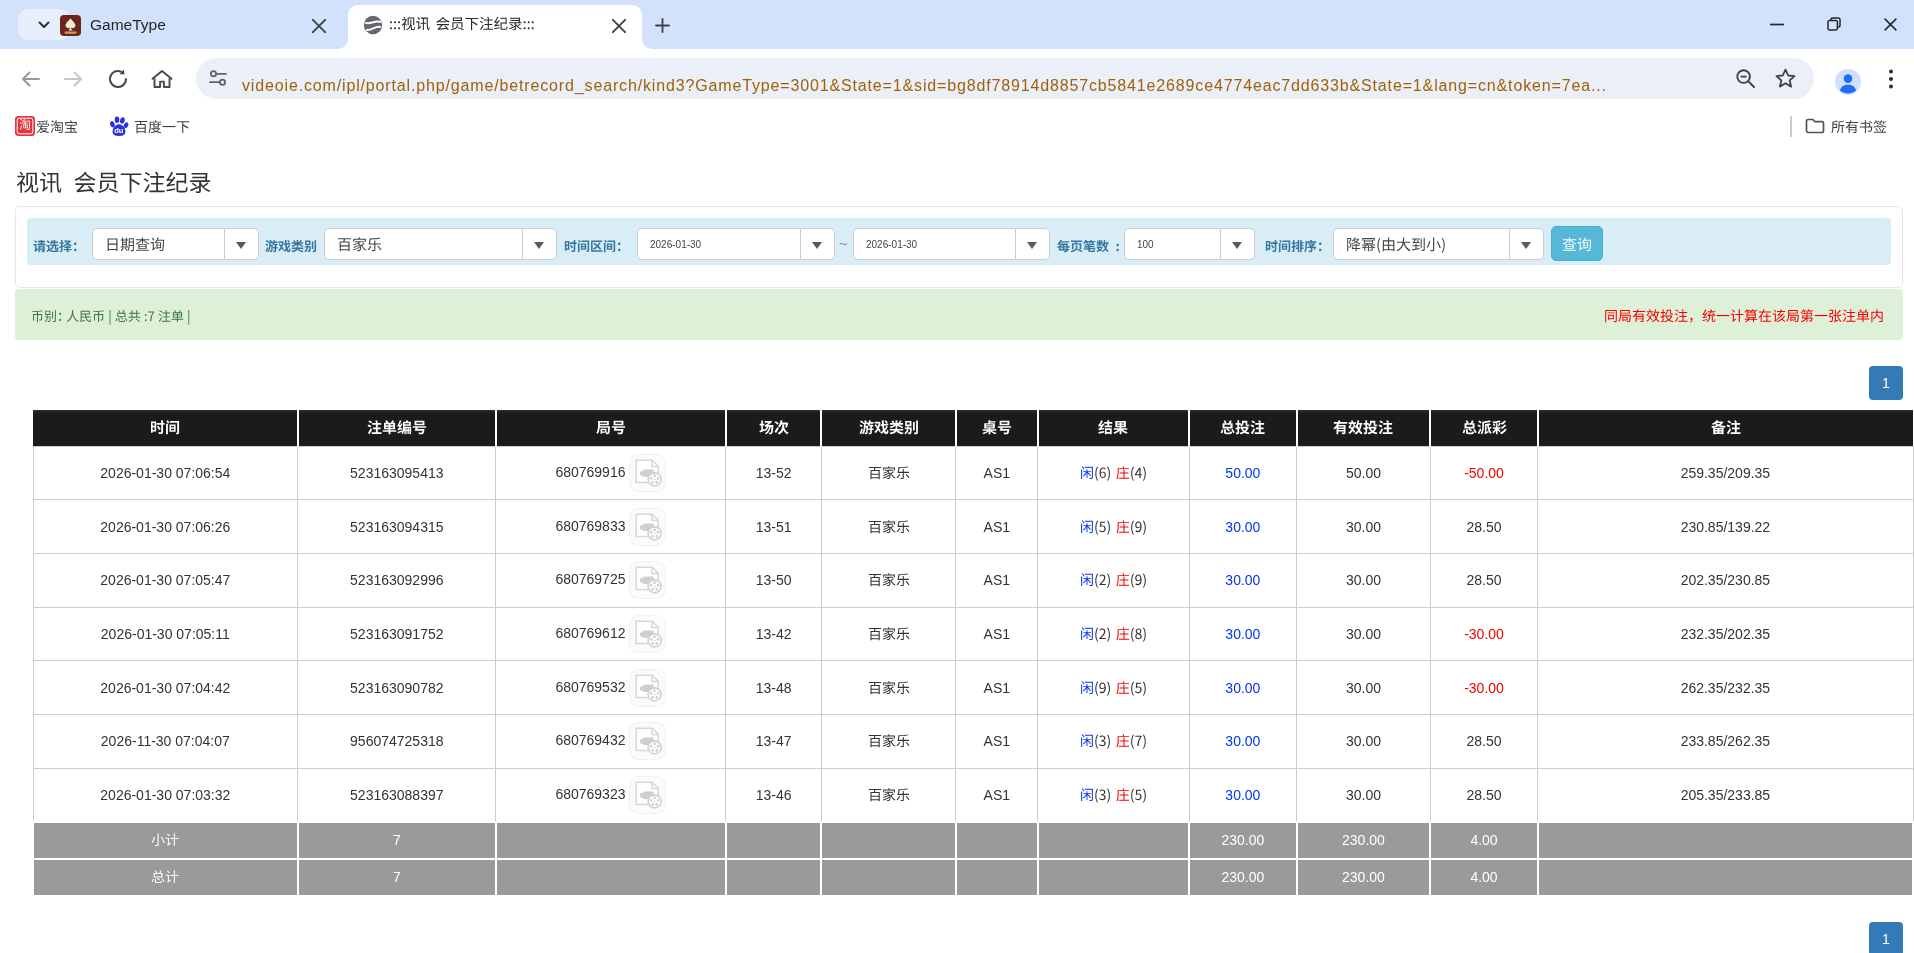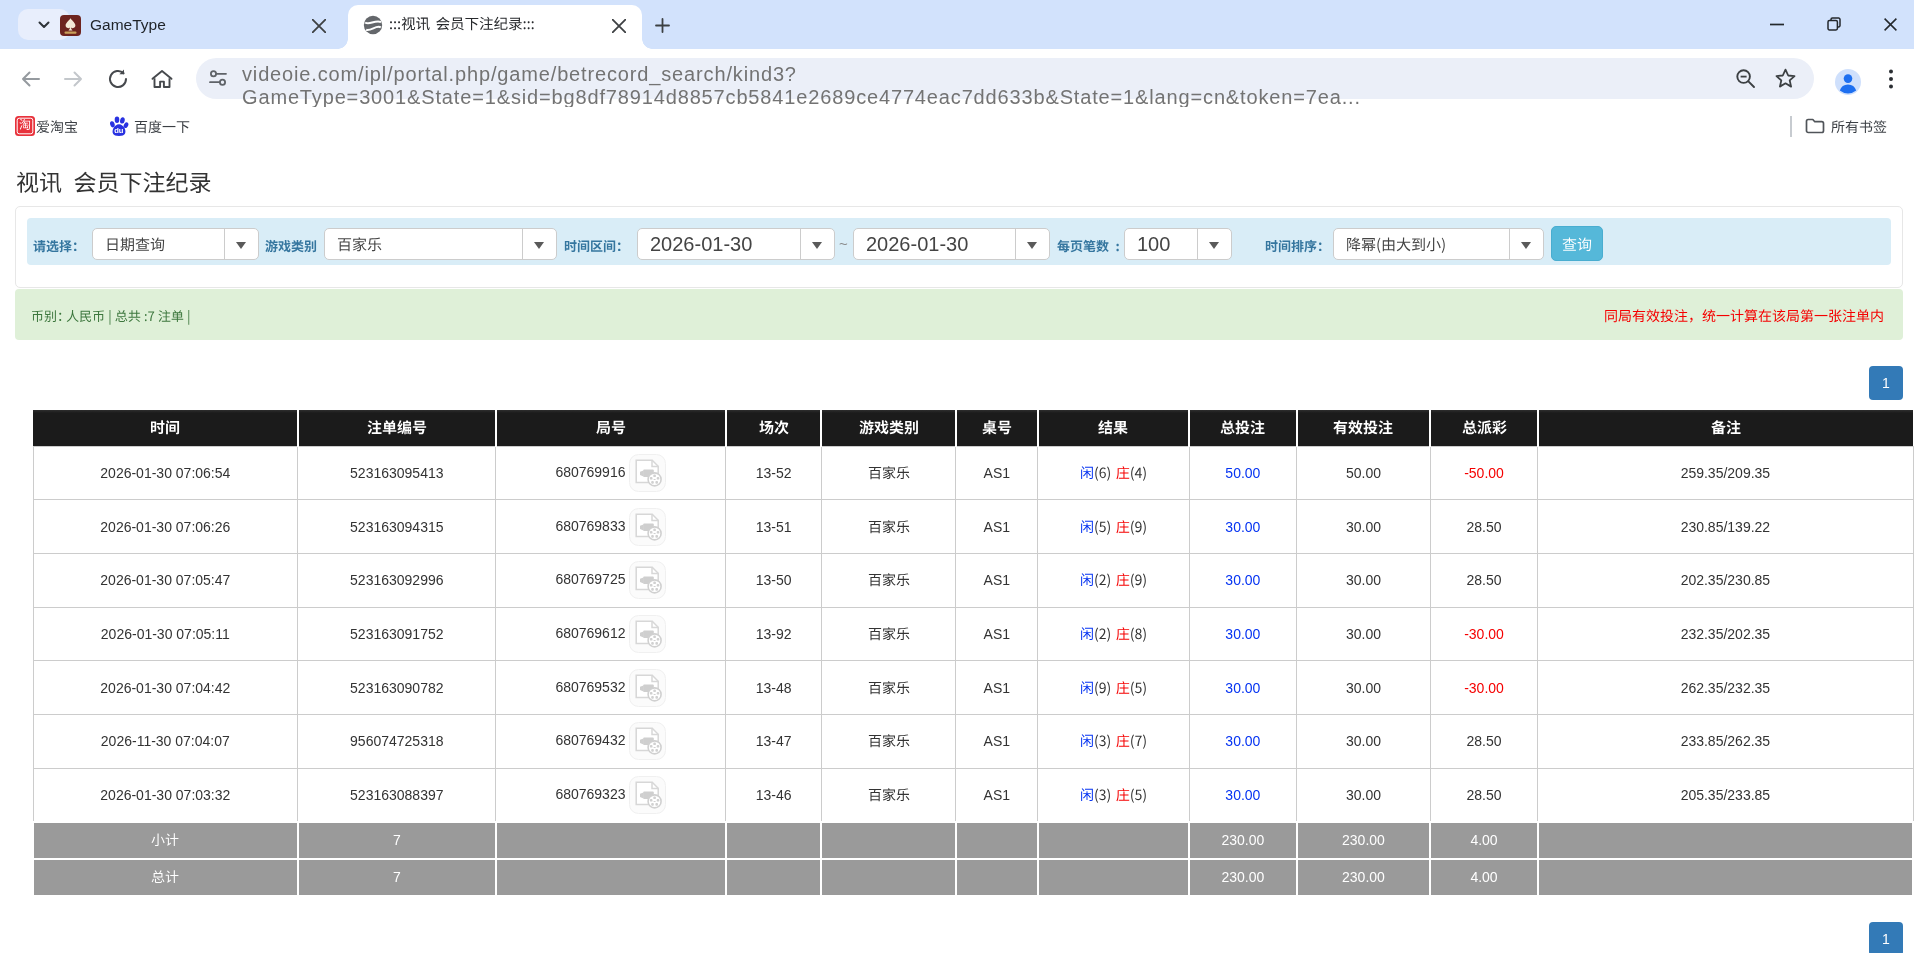--- a/index.html
+++ b/index.html
@@ -18,21 +18,21 @@
 .lab{position:absolute;top:236px;height:16px}
 #greenbar{position:absolute;left:15px;top:289px;width:1888px;height:51px;background:#dff0d8;border-radius:4px}
 .pag{position:absolute;left:1869px;width:34px;height:34px;background:#337ab7;border-radius:4px;color:#fff;font-size:14px;text-align:center;line-height:34px}
 #tbl{position:absolute;left:32px;top:410px;border-collapse:collapse;table-layout:fixed}
 #tbl th{background:linear-gradient(#2e2e2e,#1b1b1b 3px,#1b1b1b);border-left:2px solid #fff;height:36px;text-align:center;vertical-align:middle}
 #tbl th:first-child{border-left:none}
 #tbl td{border:1px solid #ccc;text-align:center;vertical-align:middle;font-size:14px;color:#333;background:#fff}
 #tbl tbody tr{height:53.7px}
 #tbl tr.tot{height:37px}
 #tbl tr.tot td{background:#9a9a9a;border:2px solid #fff;color:#fff}
-.num{font-size:20px;color:#333}
+.num{font-size:10px;color:#333}
 </style></head><body>
 <div id="strip"></div>
 <div class="abs" style="left:18px;top:9px;width:52px;height:31px;border-radius:10px;background:#e8eefc"></div>
 <svg class="abs" style="left:37px;top:18px" width="14" height="14">
     <path d="M2.5 4.5l4.5 4.5 4.5-4.5" stroke="#2e3338" stroke-width="2" fill="none" stroke-linecap="round" stroke-linejoin="round"></path>
   </svg>
 <svg class="abs" style="left:60px;top:15px" width="21" height="21">
     <rect x="0" y="0" width="21" height="21" rx="4" fill="#6d241f"></rect>
     <path d="M10.5 3.2C8.3 6.4 5.6 7.9 5.6 10.4a2.7 2.7 0 0 0 4.4 2.1c-.2 1.4-.8 2.3-1.6 3h4.2c-.8-.7-1.4-1.6-1.6-3a2.7 2.7 0 0 0 4.4-2.1c0-2.5-2.7-4-4.9-7.2z" fill="#f3e9d7"></path>
     <rect x="4.5" y="16.6" width="12" height="2.2" rx="1" fill="#c9a05a"></rect>
@@ -100,21 +100,21 @@
     <path d="M3.5 10.2V19h5.6v-5.4h3.8V19h5.6v-8.8" stroke="#46494d" stroke-width="1.9" fill="none" stroke-linejoin="round"></path>
     <path d="M1.5 10.8L11 3l9.5 7.8" stroke="#46494d" stroke-width="1.9" fill="none" stroke-linecap="round" stroke-linejoin="round"></path>
   </svg>
 <div id="pill"></div>
 <svg class="abs" style="left:207px;top:67px" width="22" height="22">
     <circle cx="6.5" cy="6.8" r="2.6" stroke="#5f6368" stroke-width="1.8" fill="none"></circle>
     <path d="M9.6 6.8H19" stroke="#5f6368" stroke-width="1.8" stroke-linecap="round"></path>
     <circle cx="15.5" cy="15.2" r="2.6" stroke="#5f6368" stroke-width="1.8" fill="none"></circle>
     <path d="M3 15.2h9.4" stroke="#5f6368" stroke-width="1.8" stroke-linecap="round"></path>
   </svg>
-<div class="abs" style="left:242px;top:58px;height:56px;display:flex;align-items:center;font-size:20px;color:#737373;letter-spacing:0.85px">videoie.com/ipl/portal.php/game/betrecord_search/kind3?GameType=3001&amp;State=1&amp;sid=bg8df78914d8857cb5841e2689ce4774eac7dd633b&amp;State=1&amp;lang=cn&amp;token=7ea...</div>
+<div class="abs" style="left:242px;top:58px;height:56px;display:flex;align-items:center;font-size:16px;color:#a16207;letter-spacing:0.85px">videoie.com/ipl/portal.php/game/betrecord_search/kind3?GameType=3001&amp;State=1&amp;sid=bg8df78914d8857cb5841e2689ce4774eac7dd633b&amp;State=1&amp;lang=cn&amp;token=7ea...</div>
 <svg class="abs" style="left:1735px;top:68px" width="22" height="22">
     <circle cx="8.6" cy="8.6" r="6.3" stroke="#3c4043" stroke-width="1.9" fill="none"></circle>
     <path d="M13.4 13.4L19 19" stroke="#3c4043" stroke-width="1.9" stroke-linecap="round"></path>
     <path d="M5.6 8.6h6" stroke="#3c4043" stroke-width="1.8"></path>
   </svg>
 <svg class="abs" style="left:1774px;top:67px" width="23" height="23">
     <path d="M11.5 2.6l2.7 5.9 6.3.6-4.8 4.3 1.4 6.2-5.6-3.3-5.6 3.3 1.4-6.2L2.5 9.1l6.3-.6z" stroke="#3c4043" stroke-width="1.8" fill="none" stroke-linejoin="round"></path>
   </svg>
 <svg class="abs" style="left:1835px;top:69px" width="26" height="26">
     <circle cx="13" cy="13" r="13" fill="#cfe0fc"></circle>
@@ -276,21 +276,21 @@
       <g transform="translate(0,14) scale(0.013000,-0.013000)">
         <g fill="#35769f">
           <use href="#b6bcf" x="0"></use>
           <use href="#b9875" x="1000"></use>
           <use href="#b7b14" x="2000"></use>
           <use href="#b6570" x="3000"></use>
           <use href="#b3a" x="4500"></use>
         </g>
       </g>
     </svg></div>
-<div class="sel" style="left:1124px;width:108px">
+<div class="sel" style="left:1124px;width:131px">
     <div class="tx">
       <span class="num" style="color:#444">100</span>
     </div>
     <div class="dv"></div>
     <div class="ar"></div>
   </div>
 <div class="lab" style="left:1265px"><svg class="ct" width="65" height="18">
       <g transform="translate(0,14) scale(0.013000,-0.013000)">
         <g fill="#35769f">
           <use href="#b65f6" x="0"></use>
@@ -661,21 +661,21 @@
             <path d="M14.6 16.4 L11 17.8 V21 L14.6 22.4 z" fill="#cfcfcf"></path>
             <rect x="14.2" y="15.5" width="10.6" height="7.6" rx="1" fill="#cfcfcf"></rect>
             <circle cx="25.6" cy="25.4" r="6.5" fill="#fff" stroke="#d0d0d0" stroke-width="1.6"></circle>
             <rect x="24.3" y="20.5" width="2.6" height="2.6" rx="0.9" fill="#d0d0d0"></rect>
             <rect x="27.7" y="23.0" width="2.6" height="2.6" rx="0.9" fill="#d0d0d0"></rect>
             <rect x="26.4" y="27.1" width="2.6" height="2.6" rx="0.9" fill="#d0d0d0"></rect>
             <rect x="22.2" y="27.1" width="2.6" height="2.6" rx="0.9" fill="#d0d0d0"></rect>
             <rect x="20.9" y="23.0" width="2.6" height="2.6" rx="0.9" fill="#d0d0d0"></rect>
             <rect x="24.5" y="24.9" width="2.2" height="1" rx="0.5" fill="#d0d0d0"></rect>
           </svg></td>
-        <td>13-92</td>
+        <td>13-42</td>
         <td><svg class="ct" width="42" height="20">
             <g transform="translate(0,15) scale(0.014000,-0.014000)">
               <g fill="#333">
                 <use href="#g767e" x="0"></use>
                 <use href="#g5bb6" x="1000"></use>
                 <use href="#g4e50" x="2000"></use>
               </g>
             </g>
           </svg></td>
         <td>AS1</td>

